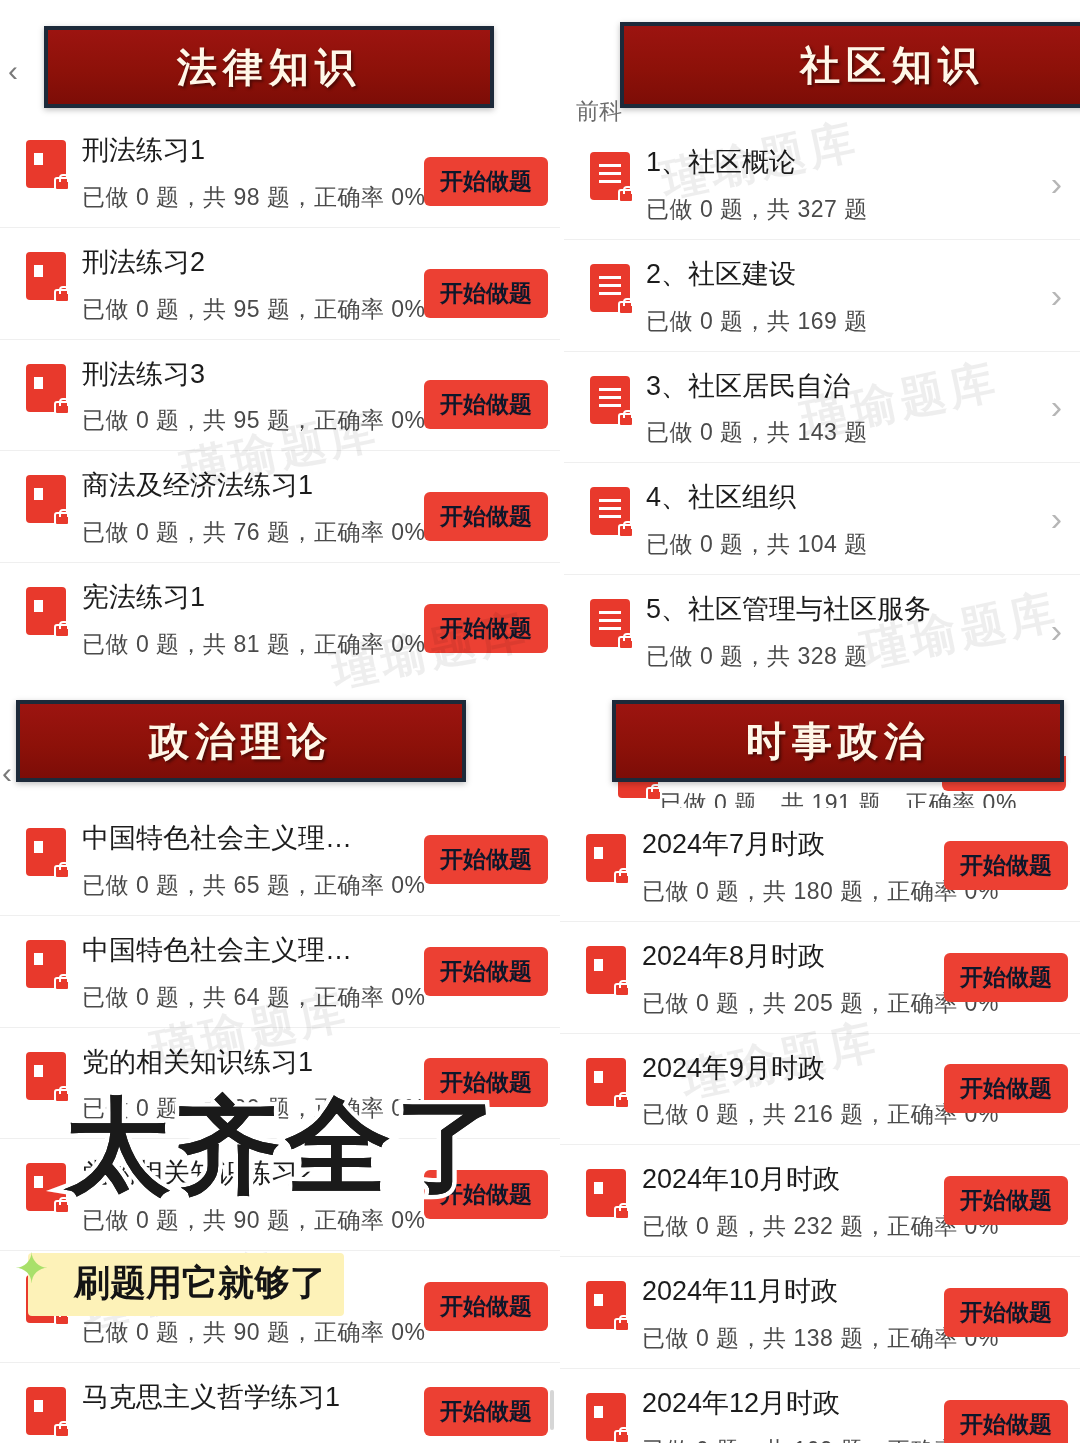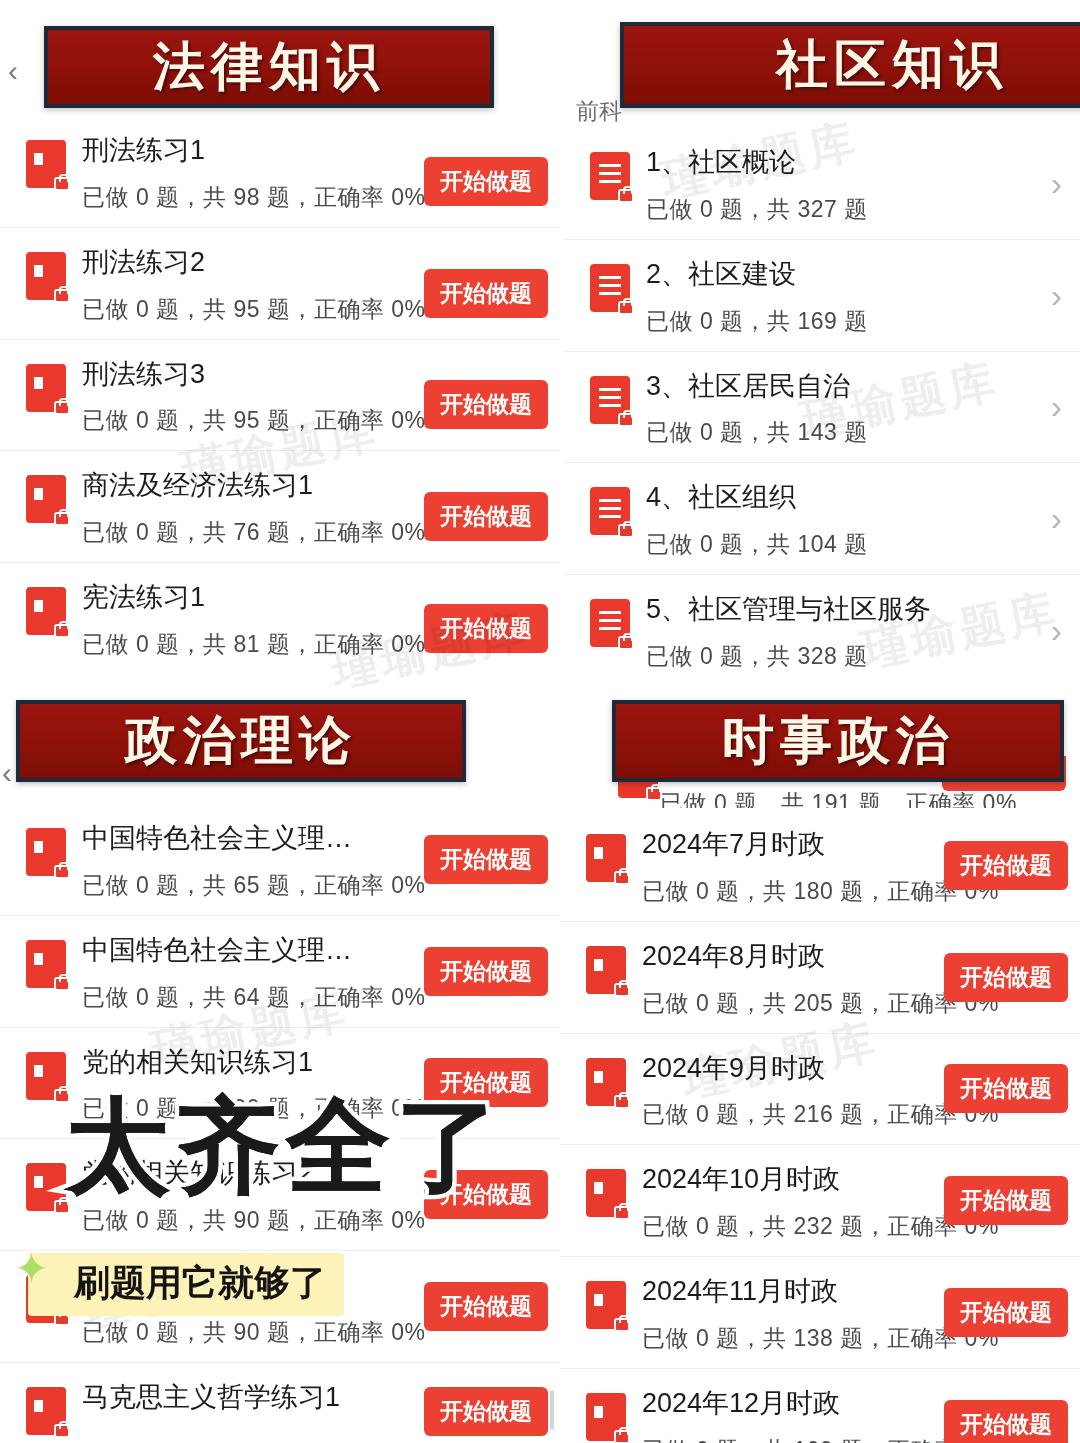--- a/index.html
+++ b/index.html
@@ -39,21 +39,21 @@
     background: linear-gradient(180deg,#9c1410 0%, #8d1109 55%, #7d0d07 100%);
     border: 4px solid #1d2a3a;
     display: flex; align-items: center; justify-content: center;
     z-index: 40;
     box-shadow: 0 2px 6px rgba(0,0,0,.25);
   }
   .banner span {
     color: #fff7e8;
     font-family: Liberation Mono, monospace;
     font-weight: bold;
-    font-size: 52px;
+    font-size: 40px;
     letter-spacing: 6px;
     text-shadow: 2px 2px 3px rgba(0,0,0,.45);
     white-space: nowrap;
   }
   .banner-tl { left: 44px;  top: 26px;  width: 450px; height: 82px; }
   .banner-tr { left: 620px; top: 22px;  width: 544px; height: 86px; }
   .banner-bl { left: 16px;  top: 700px; width: 450px; height: 82px; }
   .banner-br { left: 612px; top: 700px; width: 452px; height: 82px; }
 
   
@@ -131,21 +131,21 @@
     font-size: 23px;
     color: #4a4a4a;
     letter-spacing: .5px;
     white-space: nowrap;
   }
 
   .start-btn {
     flex: 0 0 auto;
     align-self: center;
     background: #ec4033;
-    color: #ffffff;
+    color: #0f172a;
     font-size: 23px;
     font-weight: bold;
     padding: 9px 16px;
     border-radius: 6px;
     white-space: nowrap;
     margin-top: 20px;
   }
   .chev {
     flex: 0 0 auto;
     align-self: center;

